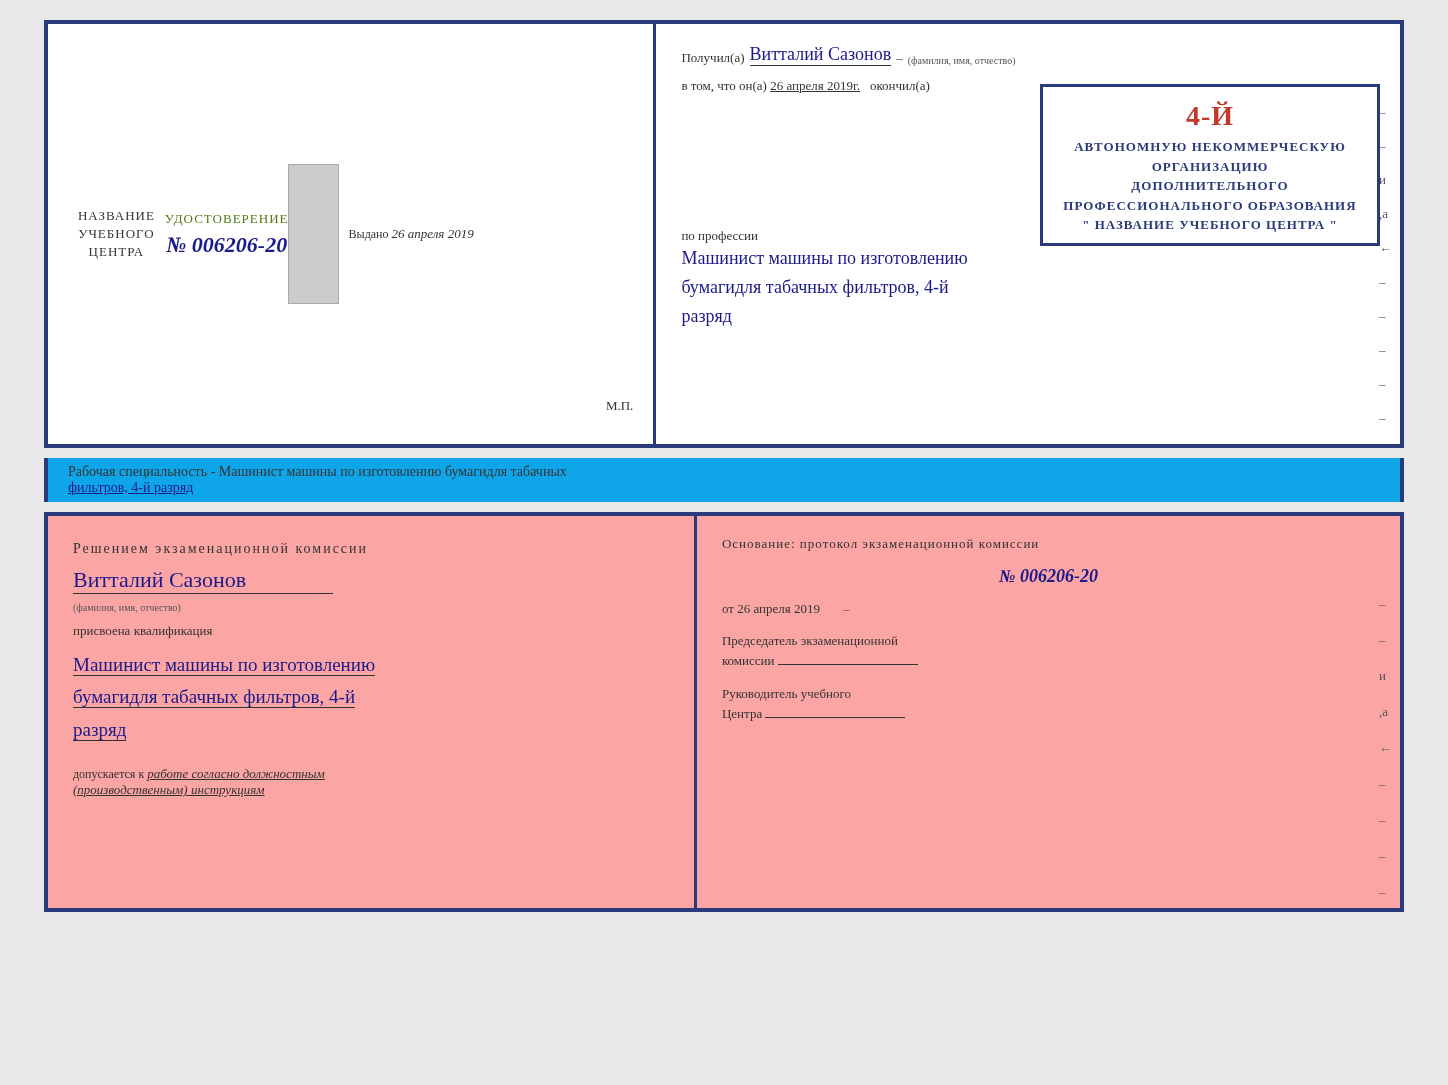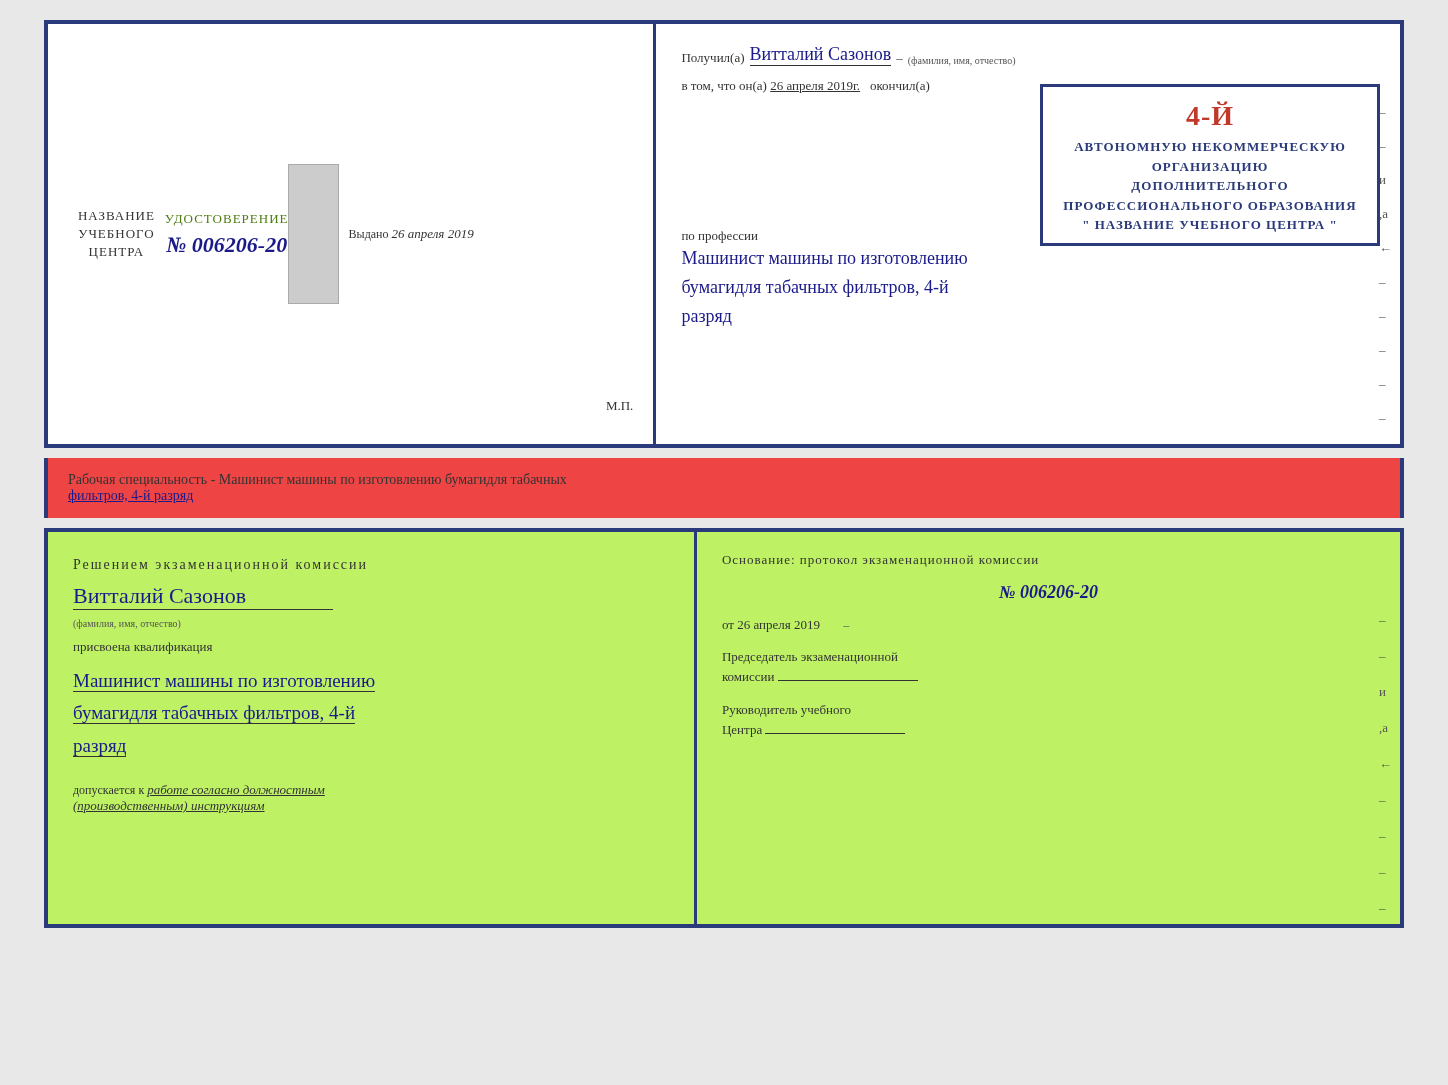--- a/index.html
+++ b/index.html
@@ -189,39 +189,39 @@
       display: flex;
       flex-direction: column;
       gap: 18px;
       font-size: 13px;
       color: #555;
     }
 
     
     .speciality-banner {
       width: 1360px;
-      background: #ef4444;
-      padding: 14px 20px;
+      background: #0ea5e9;
+      padding: 6px 20px;
       font-size: 14px;
       color: #333;
       border-left: 4px solid #2a3a7a;
       border-right: 4px solid #2a3a7a;
     }
 
     .speciality-underline {
       text-decoration: underline;
       color: #1a1a8a;
     }
 
     
     .document-bottom {
       display: flex;
       width: 1360px;
       border: 4px solid #2a3a7a;
-      background: #bef264;
+      background: #fca5a5;
       position: relative;
       min-height: 400px;
     }
 
     .doc-bottom-left {
       width: 48%;
       border-right: 3px solid #2a3a7a;
       padding: 25px 25px;
       display: flex;
       flex-direction: column;

